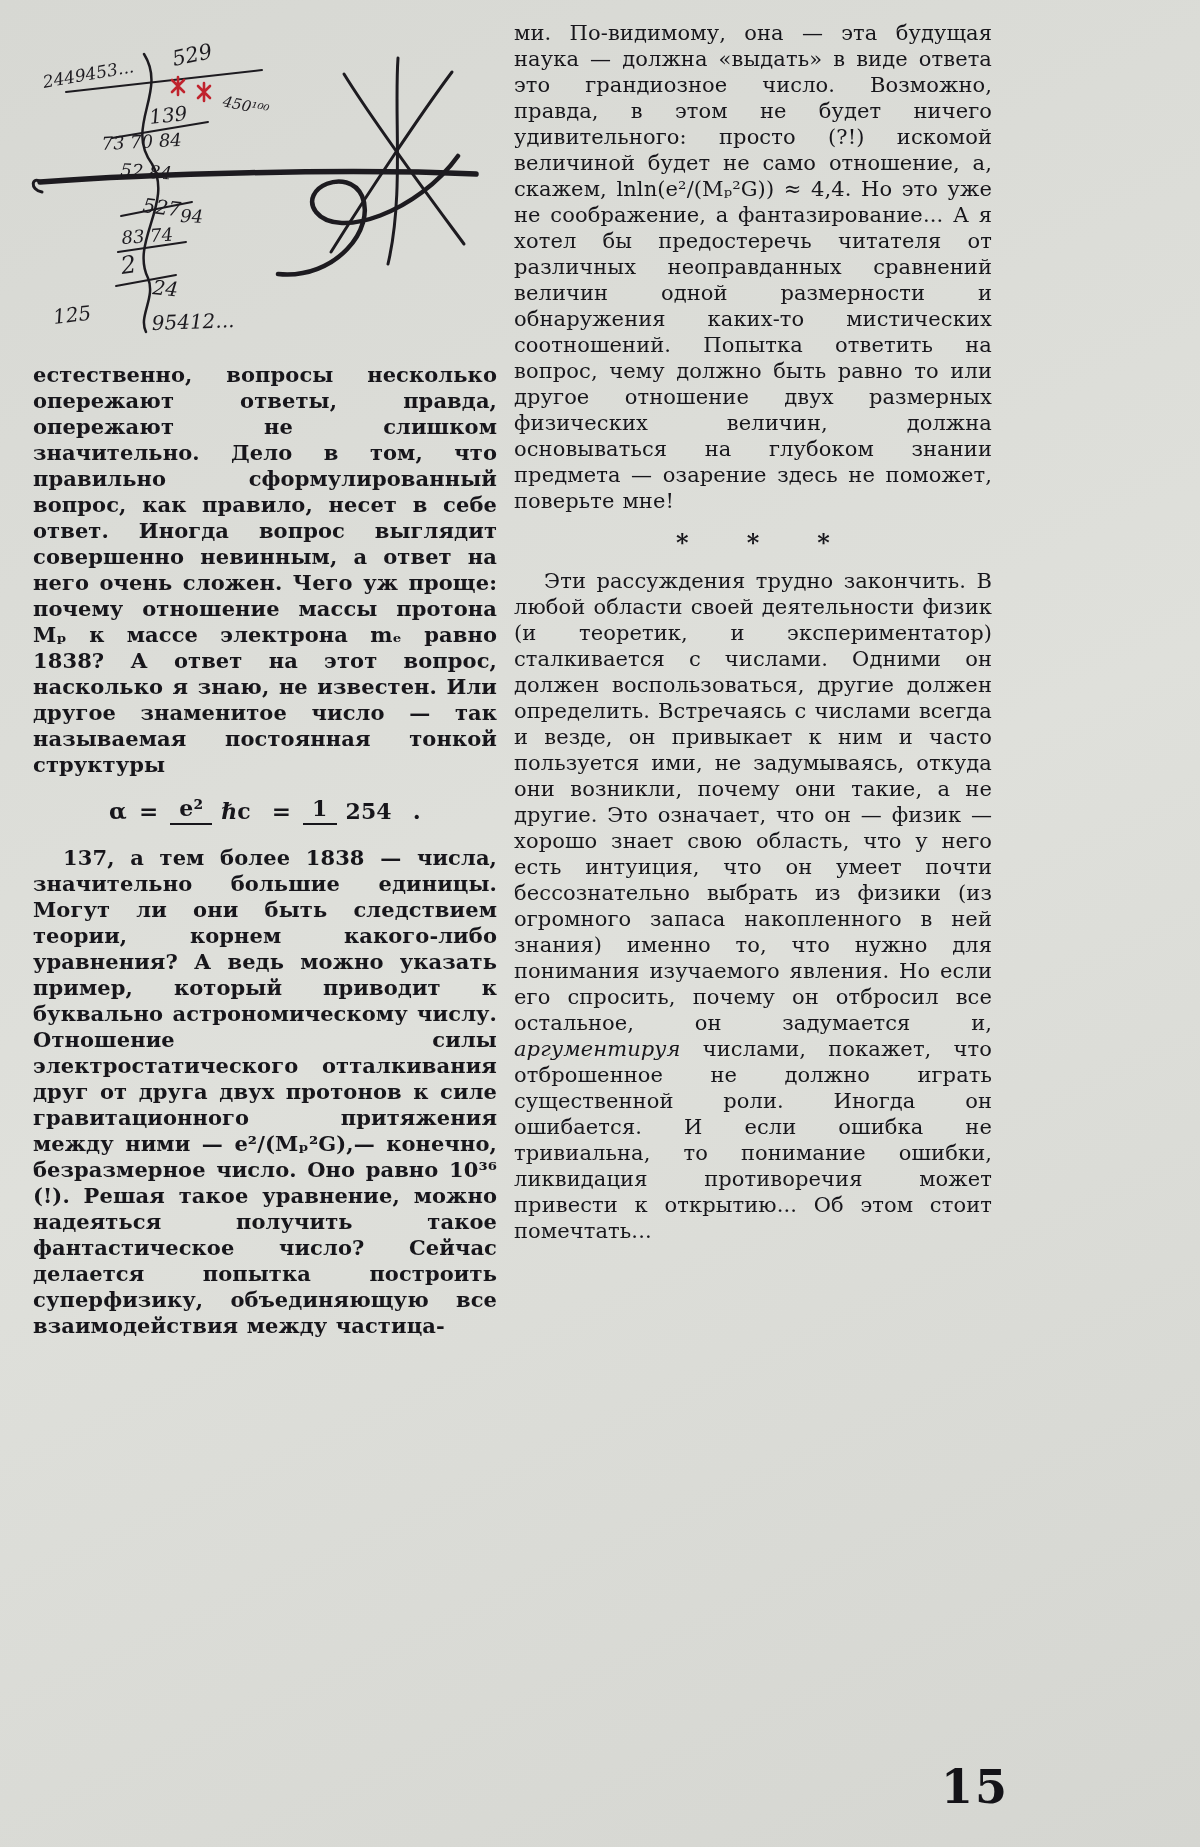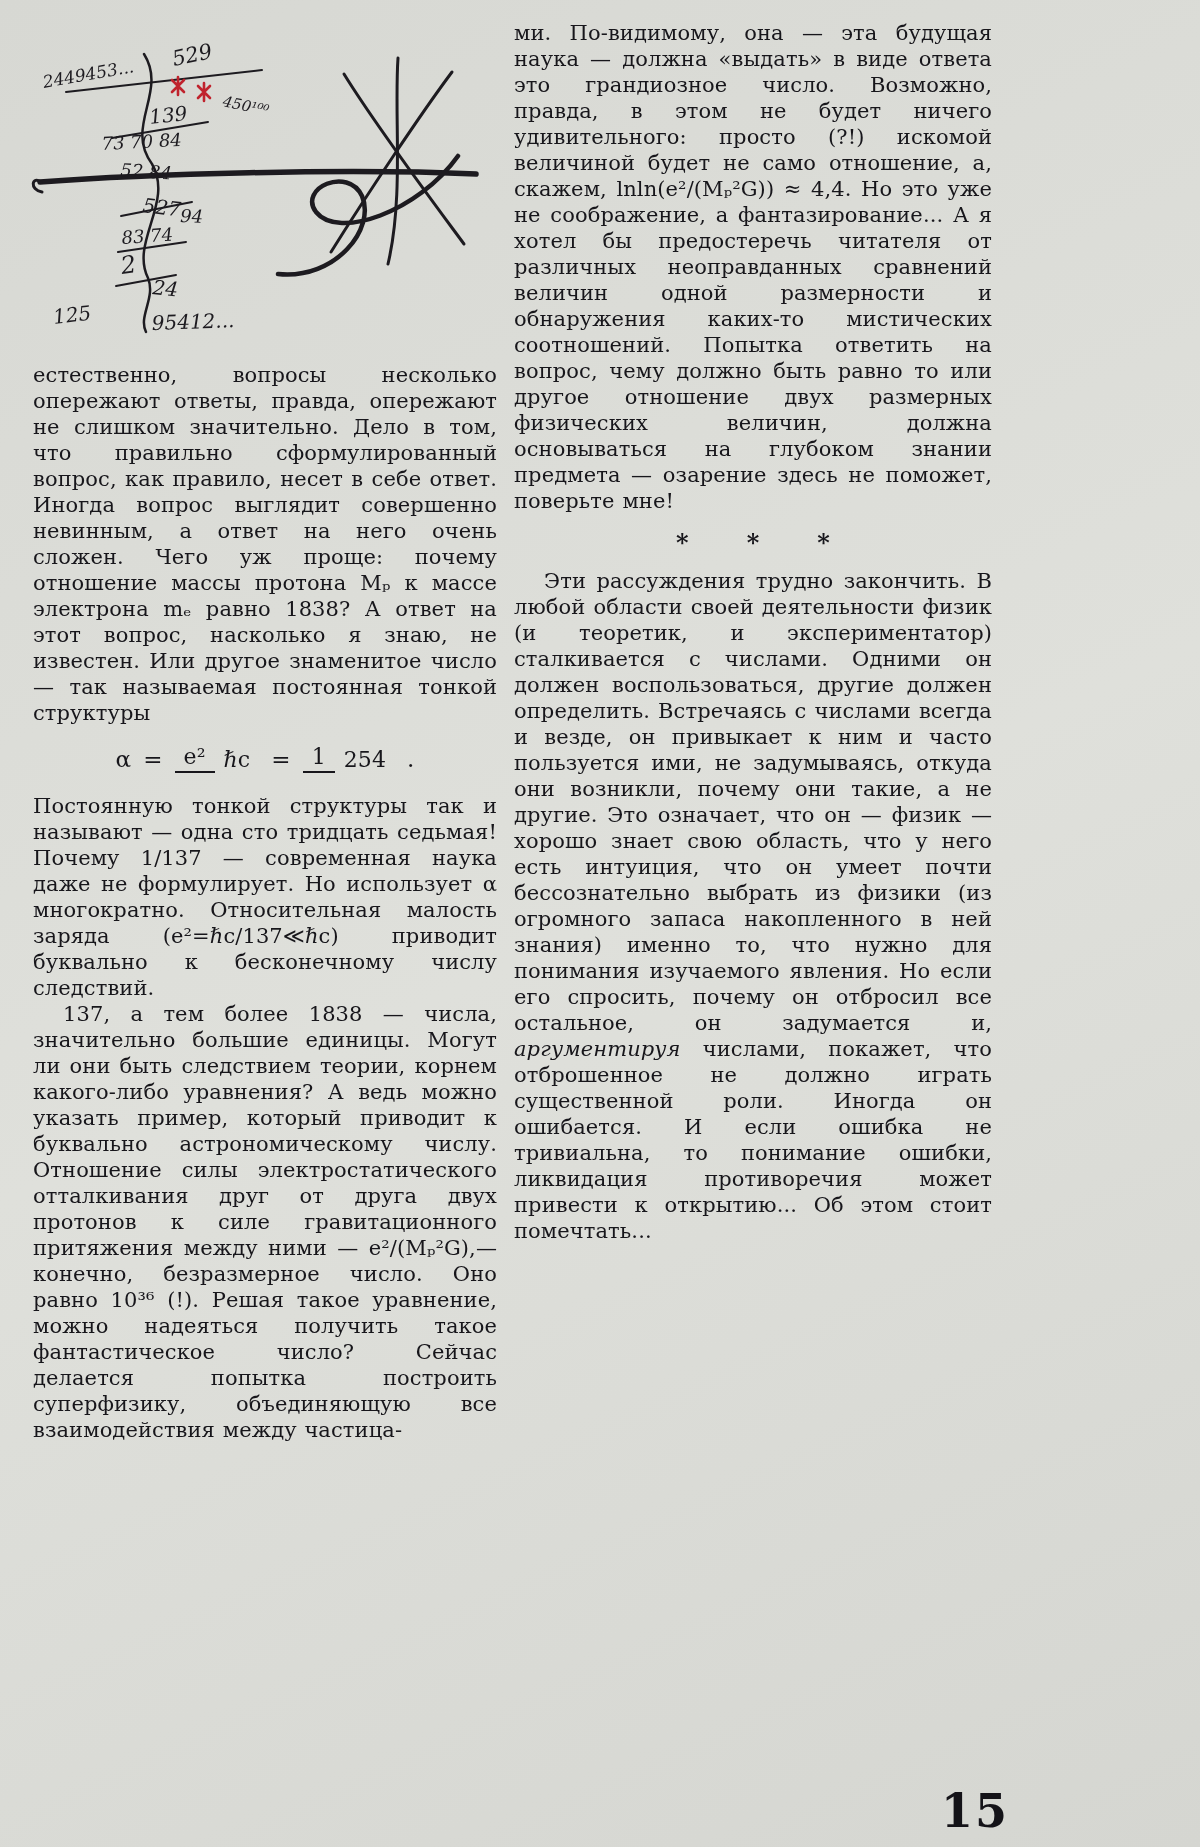--- a/index.html
+++ b/index.html
@@ -16,21 +16,21 @@
     overflow:hidden;
   }
   .col {
     position:absolute;
     font-size:21px;
     line-height:26px;
     text-align:justify;
     letter-spacing:0.1px;
     word-spacing:1px;
   }
-  .col-left  { left:33px;  top:362px; width:464px; }
+  .col-left  { left:33px;  top:362px; width:464px;font-weight:bold; }
   .col-right { left:514px; top:20px;  width:478px; }
   .para { text-align:justify; }
   .indent { text-indent:30px; }
   em { }
 
   .formula {
     display:flex; justify-content:center; align-items:center;
     gap:12px; margin:18px 0 20px; font-size:23px;
   }
   .frac { display:inline-flex; flex-direction:row; align-items:center; line-height:1.15; font-size:22px; }
@@ -39,21 +39,20 @@
 
   .separator {
     display:flex; justify-content:center; gap:58px;
     margin:16px 0 12px; font-size:24px; font-weight:bold;
   }
 
   .page-number {
     position:absolute; left:941px; top:1760px;
     font-size:46px; font-weight:bold; letter-spacing:2px;
     color:#141318;
-    margin-top:24px;
   }
 
   .doodle { position:absolute; left:26px; top:16px; width:464px; height:340px; }
   .doodle svg { width:100%; height:100%; }
   .doodle text {
     font-family:"DejaVu Serif", serif;
     font-style:italic;
     fill:#1d1b20;
   }
 </style>
@@ -115,21 +114,20 @@
         <span class="den">ℏc</span>
       </span>
       <span>=</span>
       <span class="frac">
         <span class="num">1</span>
         <span class="den">254</span>
       </span>
       <span>.</span>
     </div>
 
-    <p class="para">Постоянную тонкой структуры так и называют — одна сто тридцать седьмая! Почему 1/137 — современная наука даже не формулирует. Но использует α многократно. Относительная малость заряда (e²=ℏc/137≪ℏc) приводит буквально к бесконечному числу следствий.</p>
     <p class="para indent">137, а тем более 1838 — числа, значительно большие единицы. Могут ли они быть следствием теории, корнем какого-либо уравнения? А ведь можно указать пример, который приводит к буквально астрономическому числу. Отношение силы электростатического отталкивания друг от друга двух протонов к силе гравитационного притяжения между ними — e²/(Mₚ²G),— конечно, безразмерное число. Оно равно 10³⁶ (!). Решая такое уравнение, можно надеяться получить такое фантастическое число? Сейчас делается попытка построить суперфизику, объединяющую все взаимодействия между частица-</p>
   </div>
 
   <div class="col col-right">
     <p class="para">ми. По-видимому, она — эта будущая наука — должна «выдать» в виде ответа это грандиозное число. Возможно, правда, в этом не будет ничего удивительного: просто (?!) искомой величиной будет не само отношение, а, скажем, lnln(e²/(Mₚ²G)) ≈ 4,4. Но это уже не соображение, а фантазирование... А я хотел бы предостеречь читателя от различных неоправданных сравнений величин одной размерности и обнаружения каких-то мистических соотношений. Попытка ответить на вопрос, чему должно быть равно то или другое отношение двух размерных физических величин, должна основываться на глубоком знании предмета — озарение здесь не поможет, поверьте мне!</p>
 
     <div class="separator">
       <span>*</span>
       <span>*</span>
       <span>*</span>

